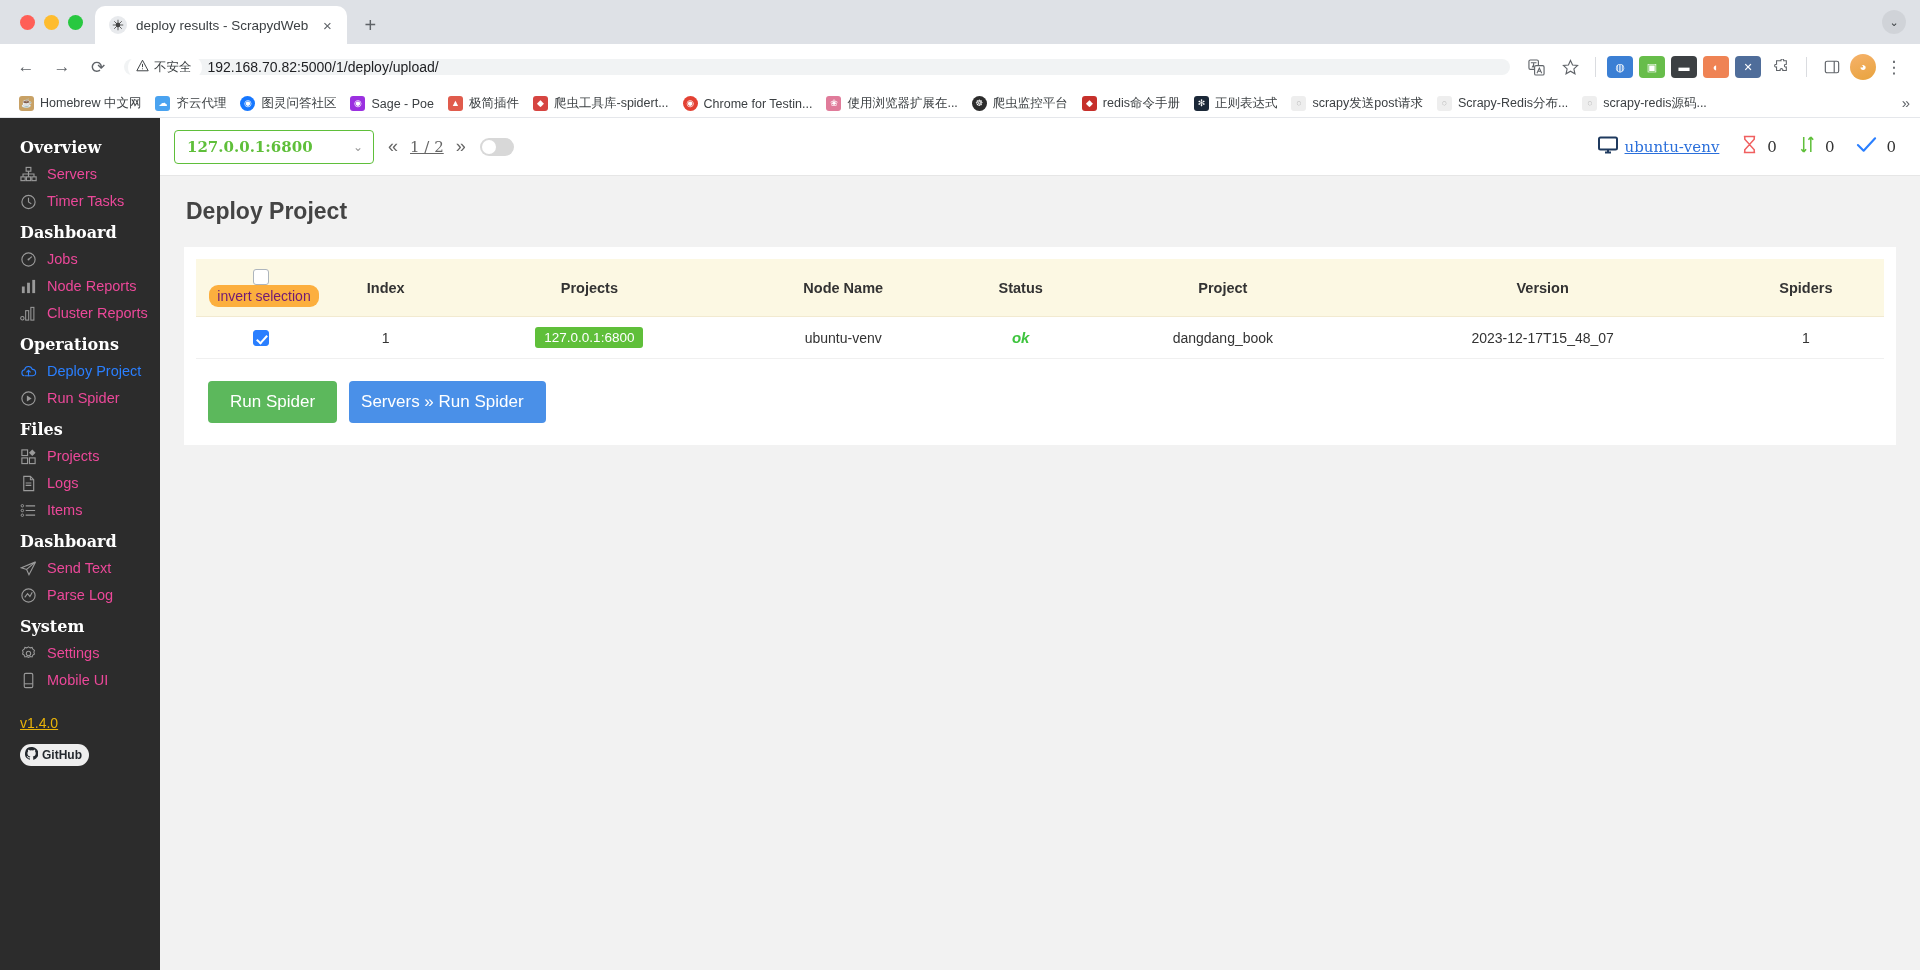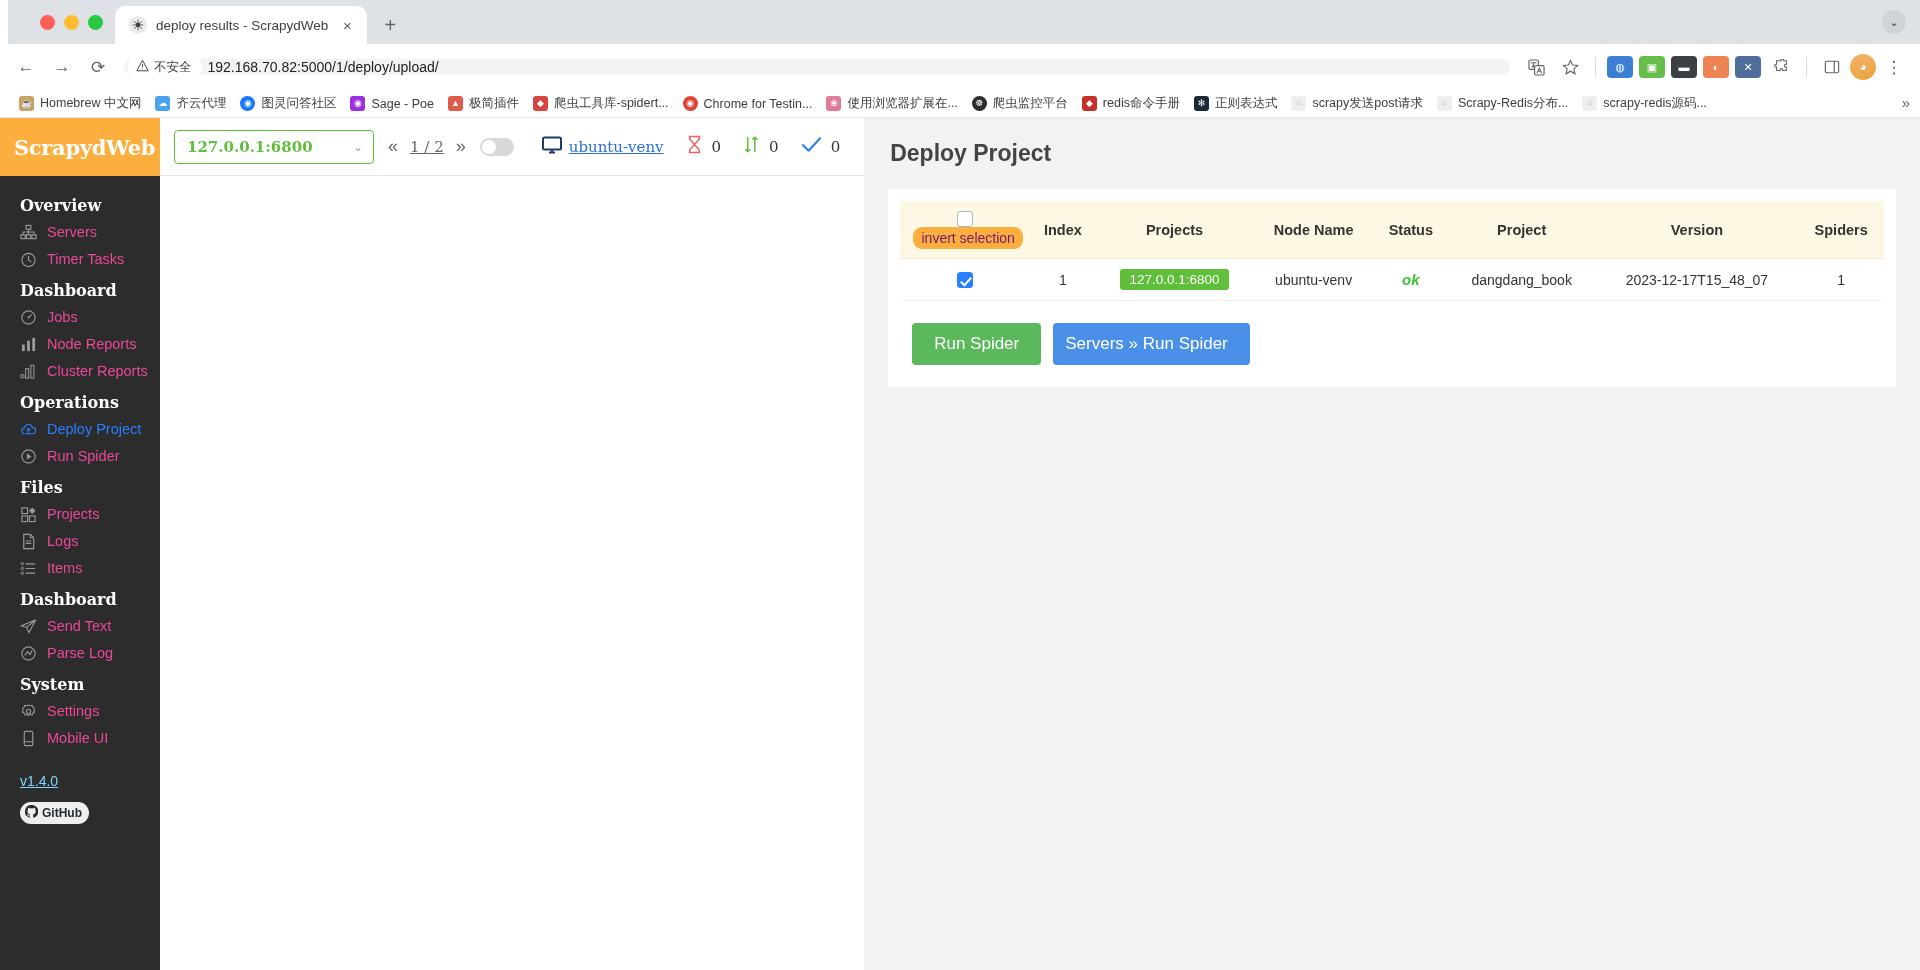--- a/index.html
+++ b/index.html
@@ -10,23 +10,22 @@
     overflow: hidden;
   }
 
   
   .browser { width: 1920px; height: 970px; display: flex; flex-direction: column; }
 
   .tabstrip {
     height: 44px;
     background: #dee1e6;
     display: flex; align-items: flex-end;
-    padding-left: 24px;
+    padding-left: 12px;
     position: relative;
-    margin-left: 8px;
   }
   .traffic { display: flex; align-items: center; gap: 9px; height: 44px; padding: 0 12px 0 8px; }
   .dot { width: 15px; height: 15px; border-radius: 50%; }
   .dot.red { background: #ff5f57; }
   .dot.yellow { background: #febc2e; }
   .dot.green { background: #28c840; }
 
   .tab {
     display: flex; align-items: center;
     height: 38px; min-width: 240px; max-width: 300px;
@@ -161,33 +160,33 @@
   .side-item.active { color: #2a7fff; }
   .side-item .si-ico {
     width: 17px; height: 17px; flex: none;
     display: flex; align-items: center; justify-content: center;
   }
   .side-item svg { width: 17px; height: 17px; display: block; }
   .side-ver {
     padding: 20px 0 6px 20px;
   }
   .side-ver a {
-    font-size: 14px; color: #7dd3fc; text-decoration: underline;
+    font-size: 14px; color: #eab308; text-decoration: underline;
   }
   .gh-badge {
     margin: 6px 0 0 20px;
     display: inline-flex; align-items: center; gap: 4px;
     background: #eeeeee; border-radius: 11px;
     padding: 3px 7px 3px 5px;
     font-size: 12px; font-weight: bold; color: #24292e;
     width: fit-content;
   }
   .gh-badge svg { width: 13px; height: 13px; }
 
-  .content { flex: 1; display: flex; min-width: 0; }
+  .content { flex: 1; display: flex; flex-direction: column; min-width: 0; }
 
   .topbar {
     height: 58px; background: #ffffff;
     display: flex; align-items: center;
     border-bottom: 1px solid #e6e6e6;
     padding: 0 24px 0 14px;
     gap: 14px;
   }
   .node-select {
     width: 200px; height: 34px;
@@ -434,21 +433,20 @@
     <div class="bm">
         <span class="bm-ico" style="background:#eeeeee;color:#bbb">○</span>
         <span>scrapy-redis源码...</span>
       </div>
     <div class="bm-overflow">»</div>
   </div>
 
   <div class="page">
 
     <div class="sidebar">
-      <div class="brand">ScrapydWeb</div>
       <div class="side-scroll">
 
         <div class="side-head">Overview</div>
         <div class="side-item">
           <span class="si-ico">
             <svg viewBox="0 0 18 18">
                 <rect x="6.5" y="1.5" width="5" height="4" fill="none" stroke="#9a9a9a" stroke-width="1.2"></rect>
                 <rect x="1" y="11.5" width="4.5" height="4" fill="none" stroke="#9a9a9a" stroke-width="1.2"></rect>
                 <rect x="6.8" y="11.5" width="4.5" height="4" fill="none" stroke="#9a9a9a" stroke-width="1.2"></rect>
                 <rect x="12.6" y="11.5" width="4.5" height="4" fill="none" stroke="#9a9a9a" stroke-width="1.2"></rect>

